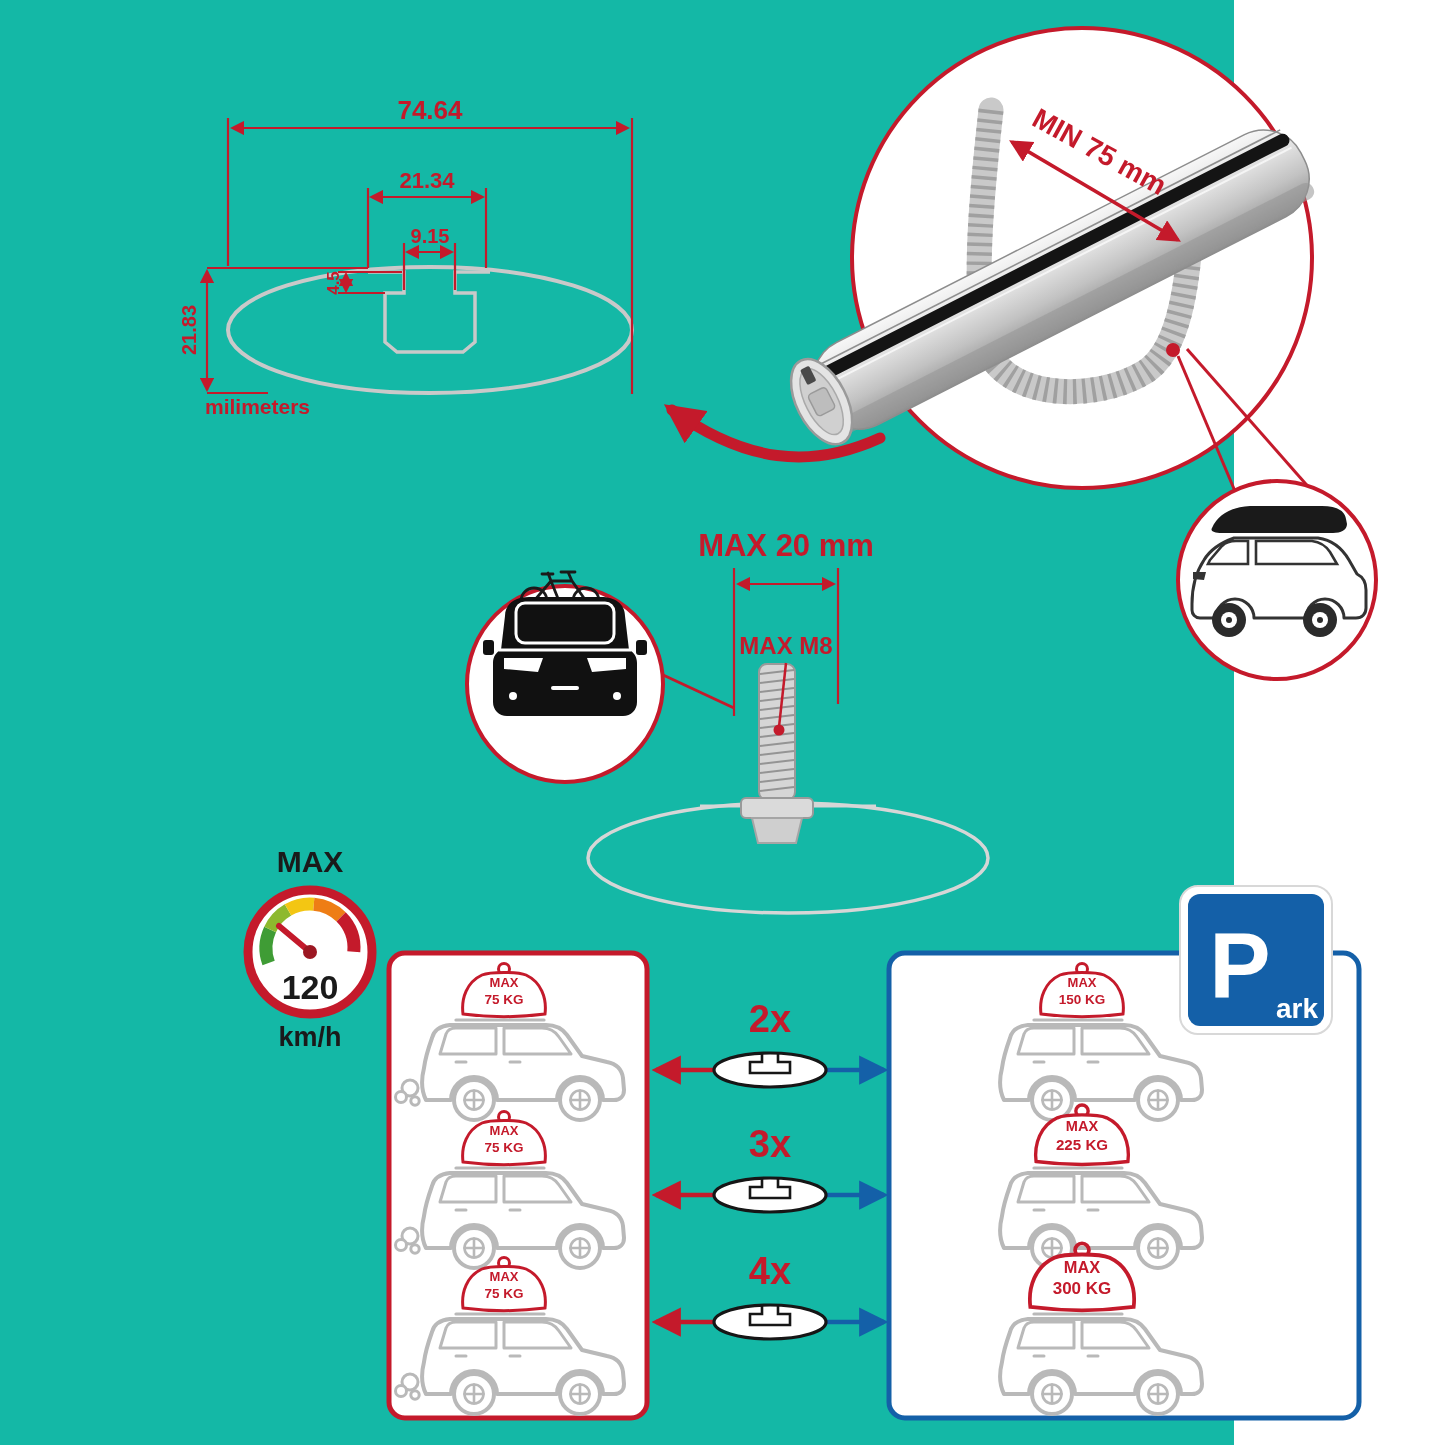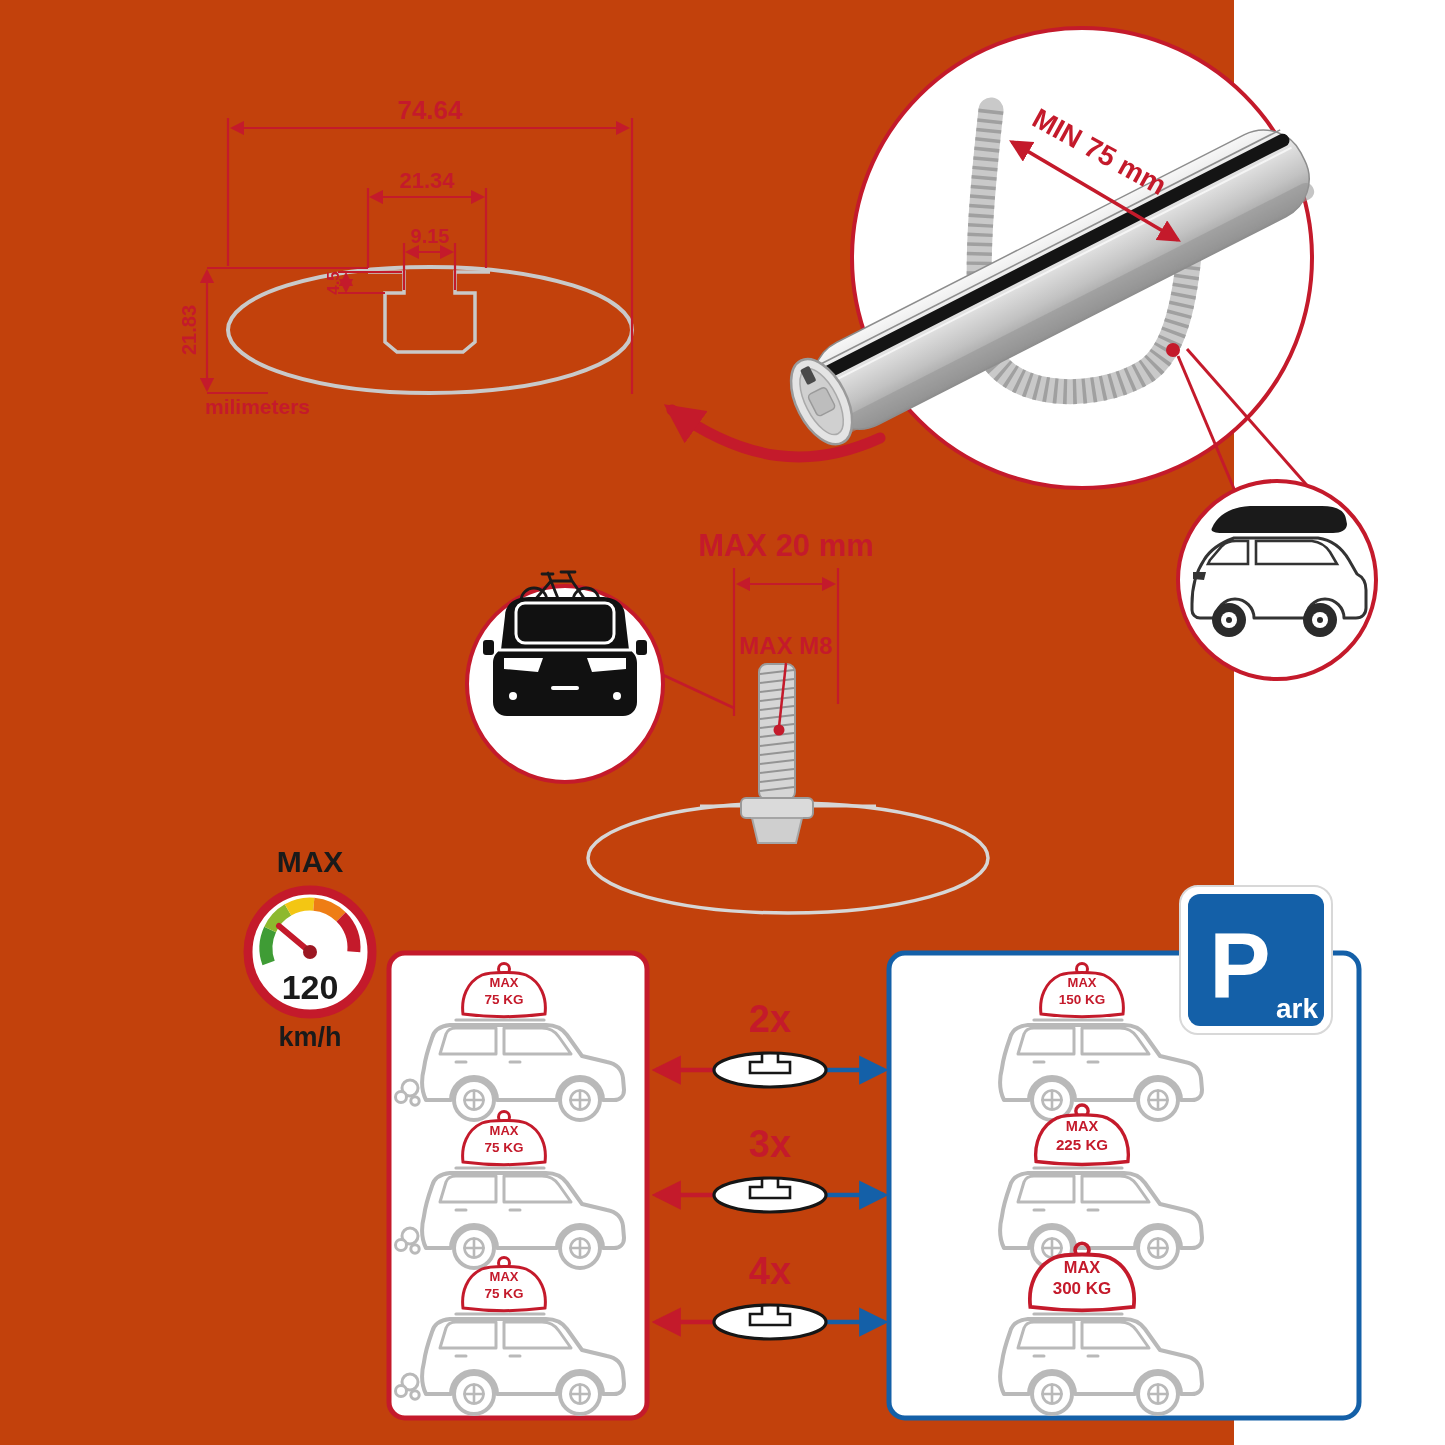--- a/index.html
+++ b/index.html
@@ -3,21 +3,21 @@
 <meta charset="utf-8">
 <style>
   :root{
     --red:#c41a2b;
     --blue:#1460a8;
     --gray:#c9c9c9;
     --cargray:#b9b9b9;
     --ink:#1a1a1a;
   }
   html,body{margin:0;padding:0;background:#fff;}
-  .canvas{position:relative;width:1234px;height:1445px;background:#c2410c;font-family:"Liberation Sans",sans-serif;}
+  .canvas{position:relative;width:1234px;height:1445px;background:#14b8a6;font-family:"Liberation Sans",sans-serif;}
   svg{display:block;}
   svg text{font-family:"Liberation Sans",sans-serif;}
   .dim{stroke:var(--red);stroke-width:2.2;fill:none;}
   .dimtxt{fill:var(--red);font-weight:bold;}
   .redln{stroke:var(--red);fill:none;}
   .inktxt{fill:var(--ink);font-weight:bold;}
   .graypro{stroke:var(--gray);fill:none;}
 </style>
 </head>
 <body>

